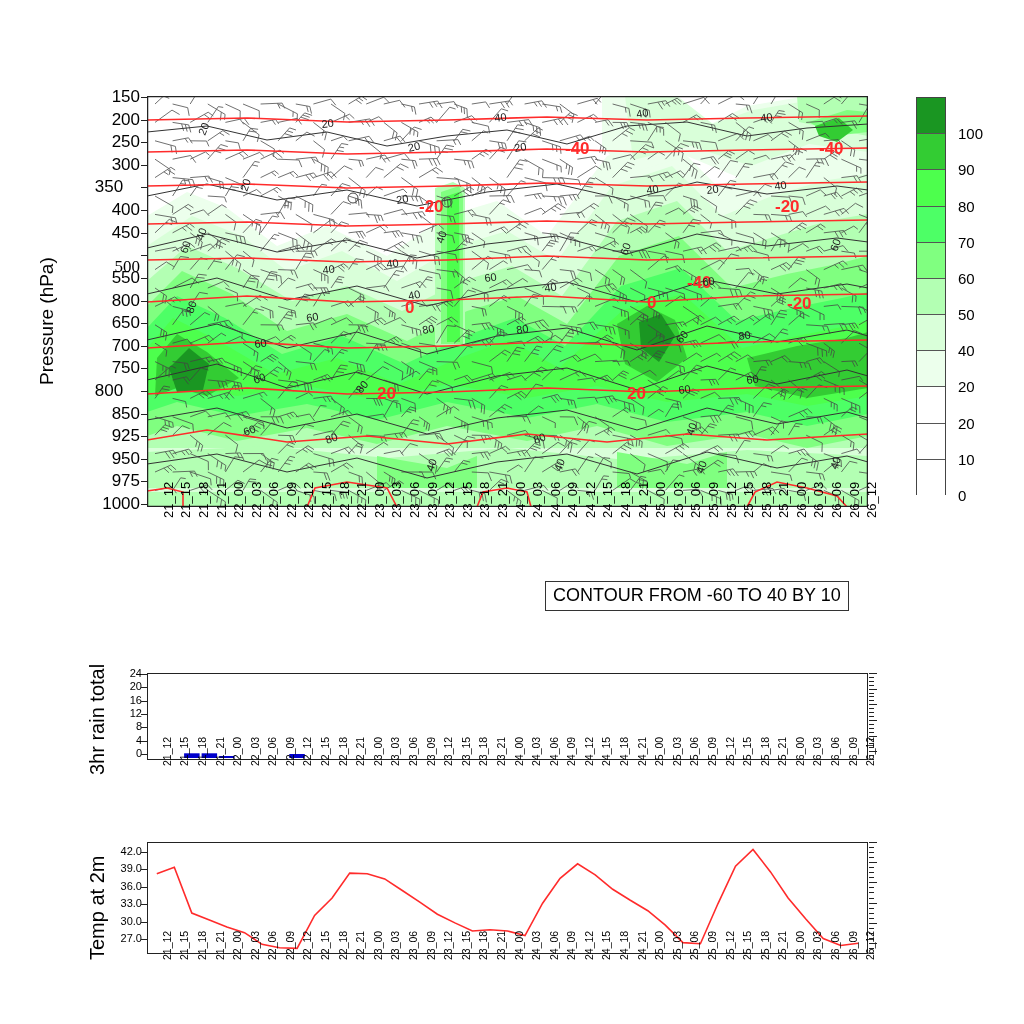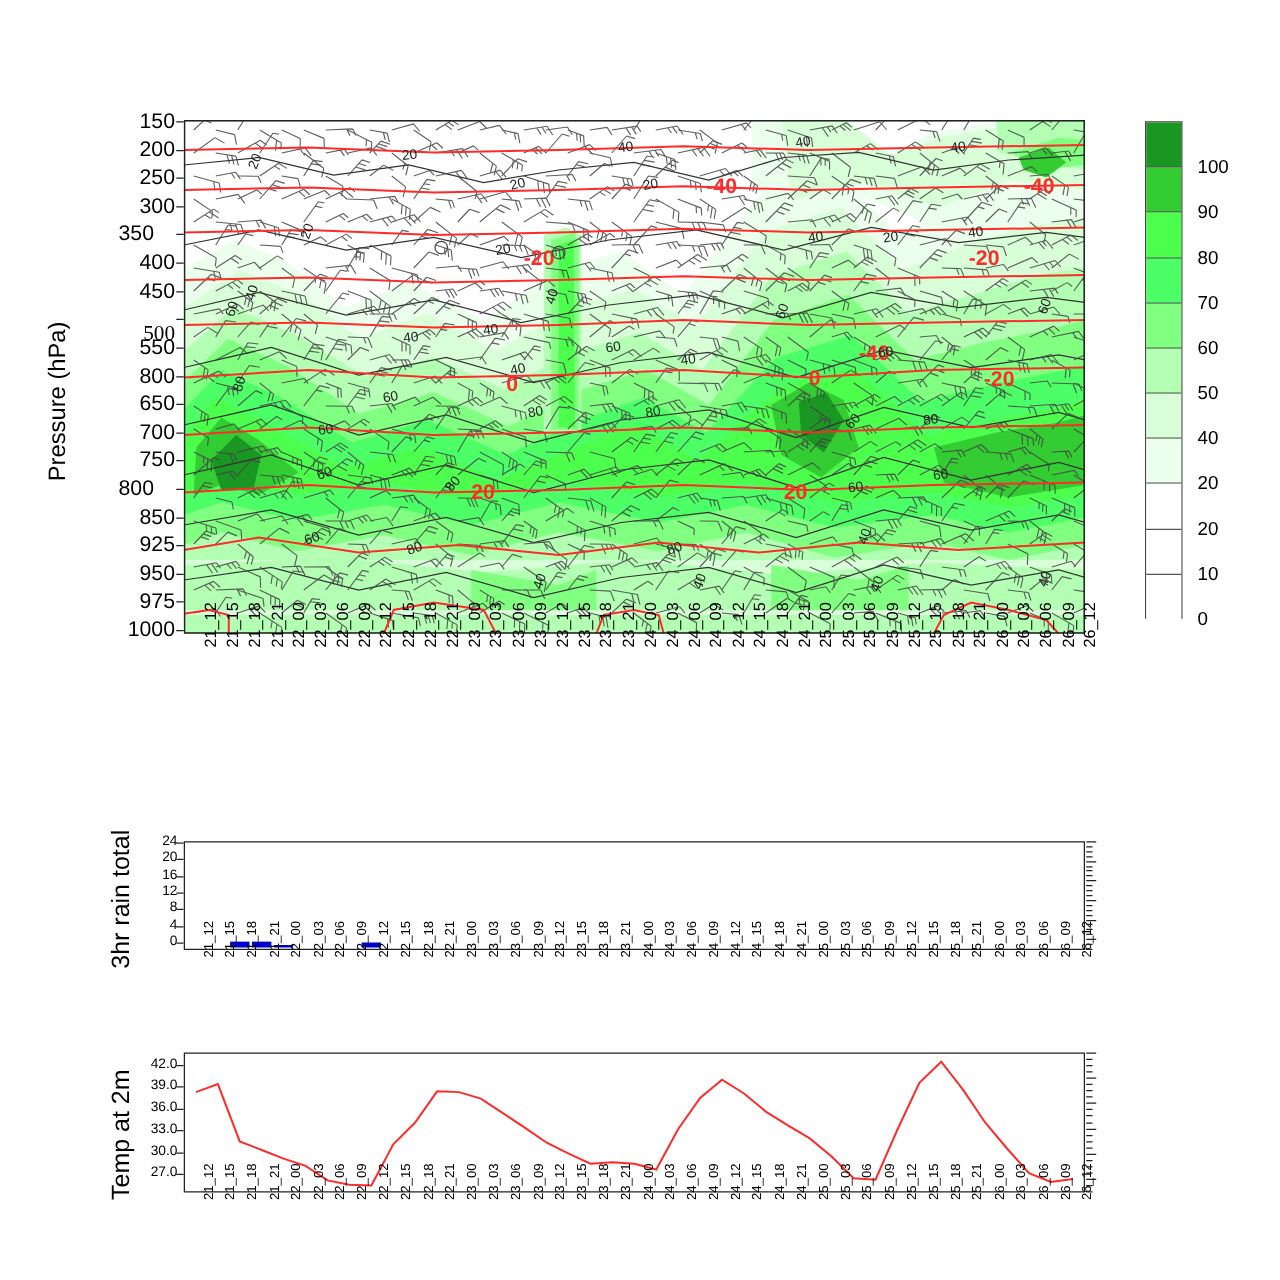--- a/index.html
+++ b/index.html
@@ -1212,20 +1212,21 @@
       <div class="cb-lab" style="top: 234.727px;">70</div>
       <div class="cb-lab" style="top: 270.909px;">60</div>
       <div class="cb-lab" style="top: 307.091px;">50</div>
       <div class="cb-lab" style="top: 343.273px;">40</div>
       <div class="cb-lab" style="top: 379.455px;">20</div>
       <div class="cb-lab" style="top: 415.636px;">20</div>
       <div class="cb-lab" style="top: 451.818px;">10</div>
       <div class="cb-lab" style="top: 488px;">0</div>
     </div>
 
+  <div id="contourCaption">CONTOUR FROM -60 TO 40 BY 10</div>
 
   <div id="rainLabel" style="left:86px;top:775px;">3hr rain total</div>
   <div id="rainTicks">
       <div class="rtick" style="left: 118px; top: 668px;">24</div>
       <div class="tickmark" style="left: 141px; top: 674px; width: 6px; height: 1px;"></div>
       <div class="rtick" style="left: 118px; top: 681.333px;">20</div>
       <div class="tickmark" style="left: 141px; top: 687.333px; width: 6px; height: 1px;"></div>
       <div class="rtick" style="left: 118px; top: 694.667px;">16</div>
       <div class="tickmark" style="left: 141px; top: 700.667px; width: 6px; height: 1px;"></div>
       <div class="rtick" style="left: 118px; top: 708px;">12</div>

